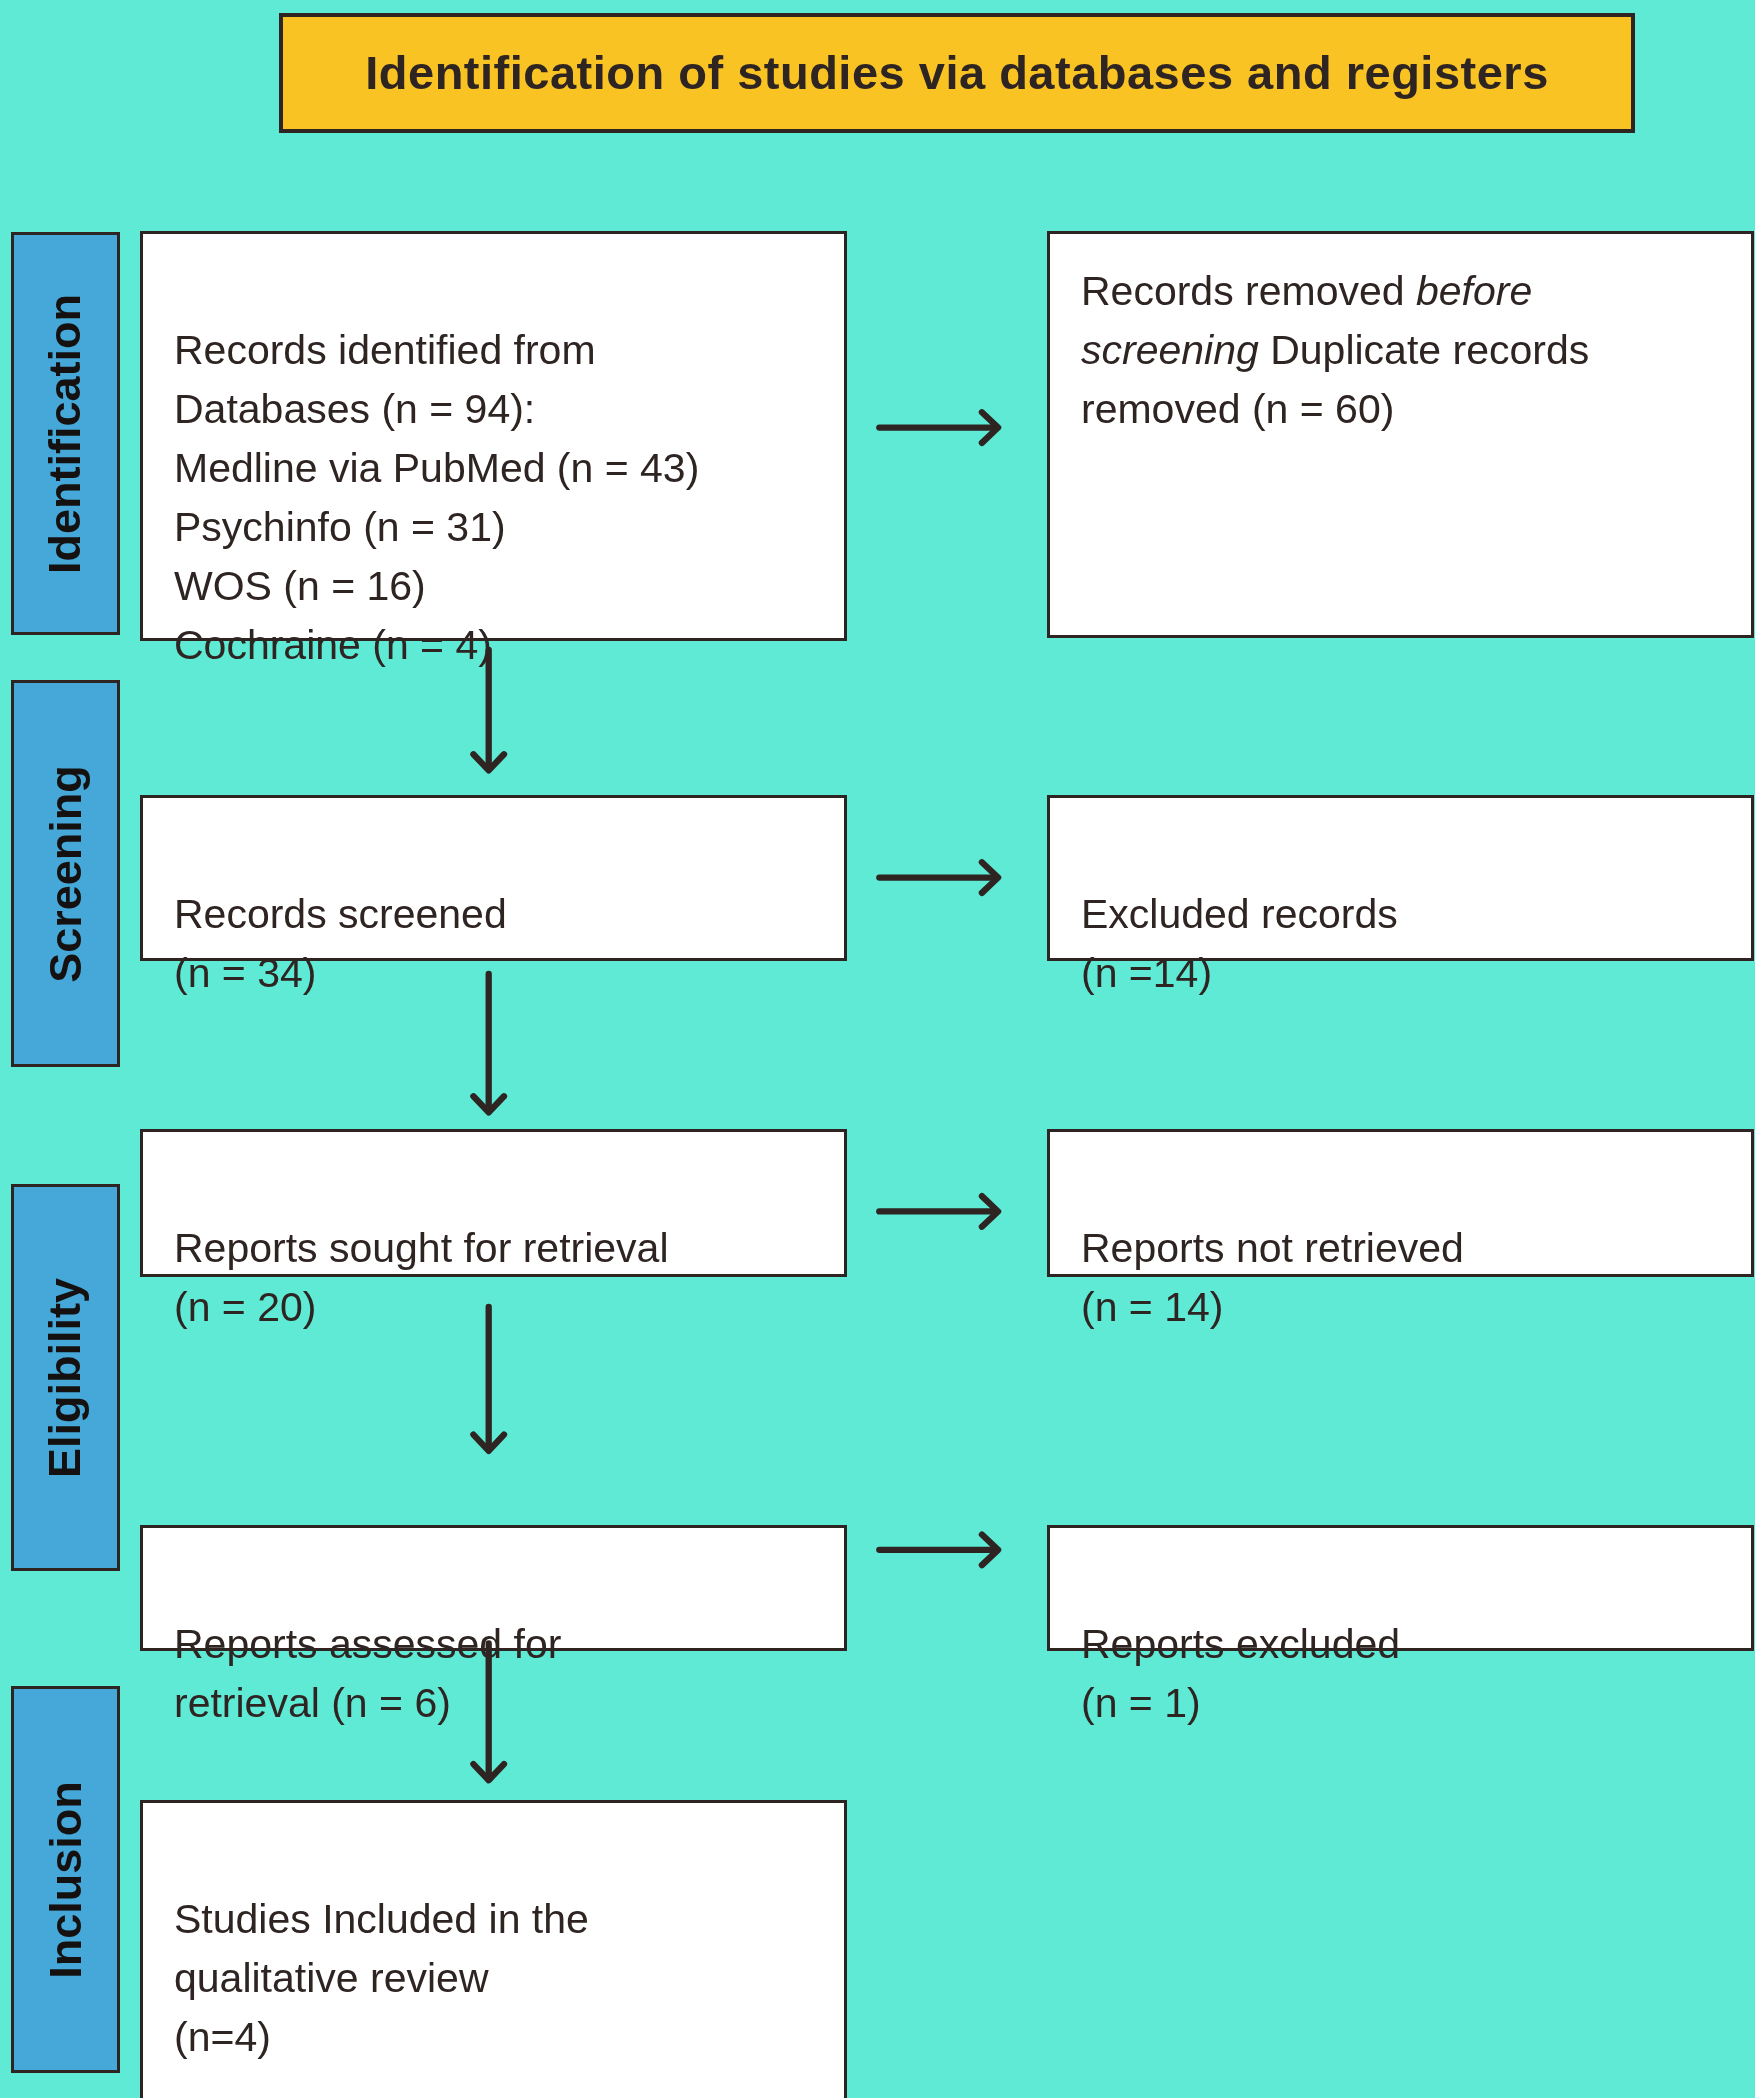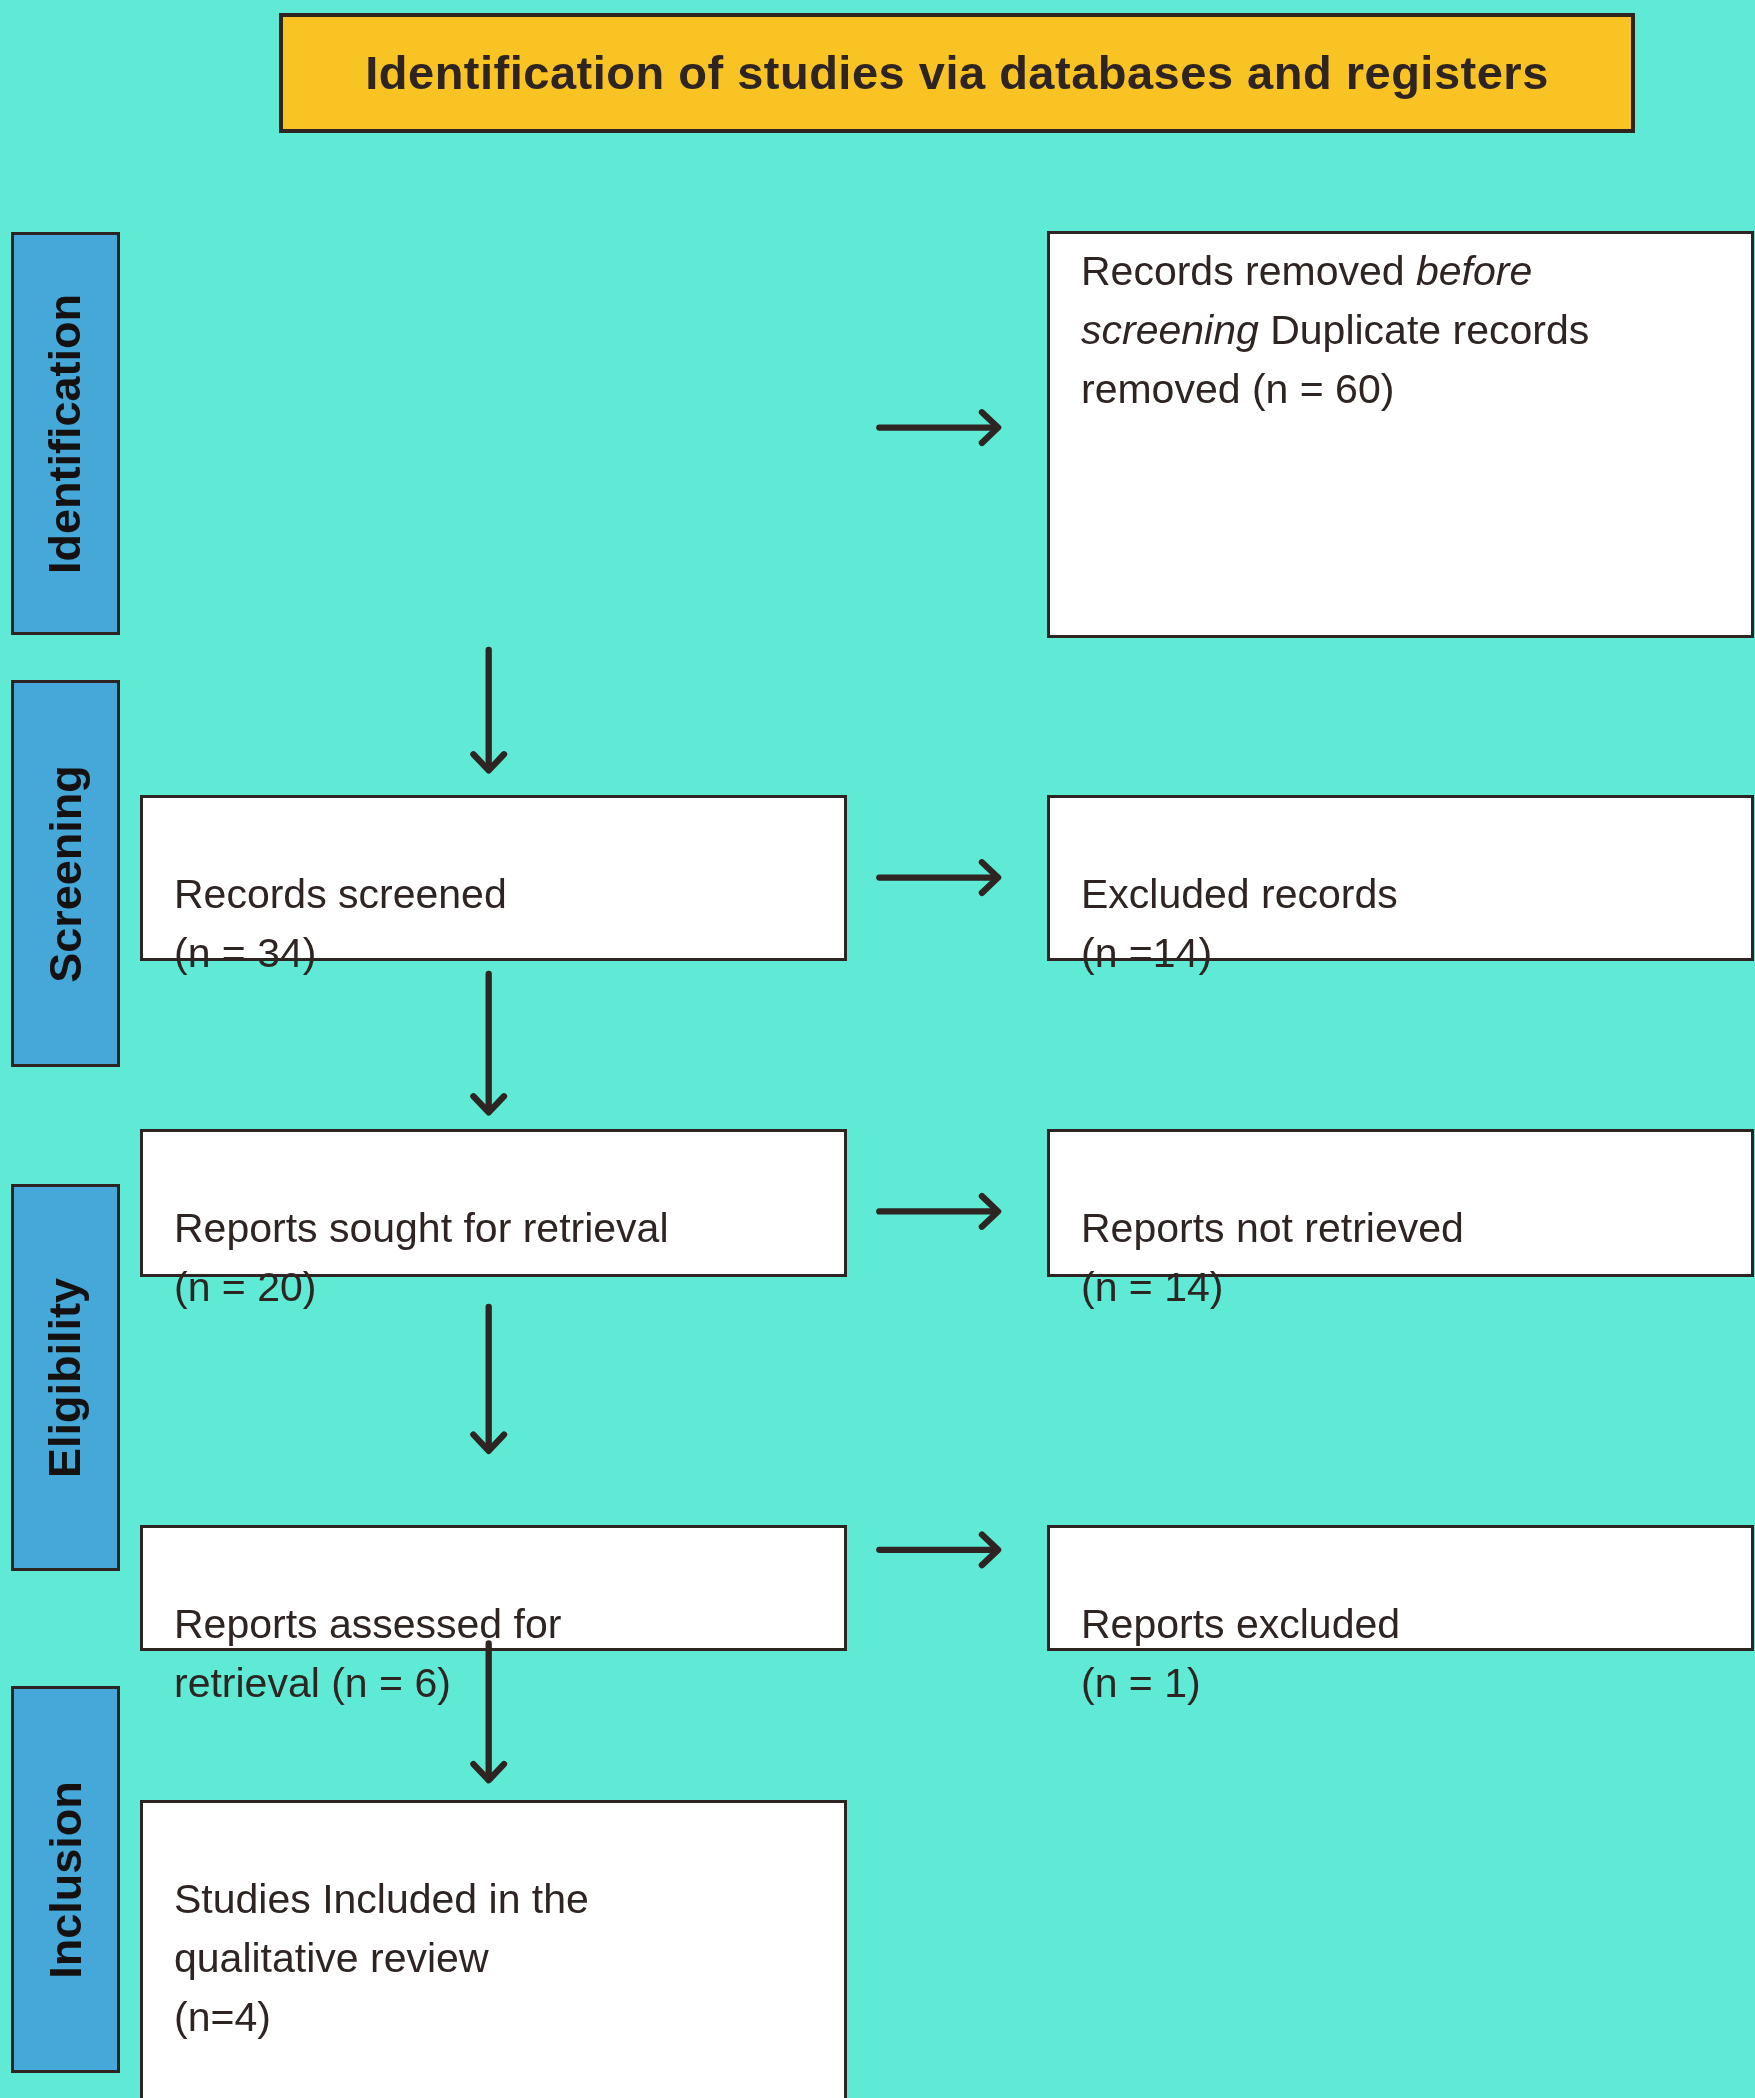--- a/index.html
+++ b/index.html
@@ -44,21 +44,21 @@
   .stage-eligibility    { top: 1184px; height: 387px; }
   .stage-inclusion      { top: 1686px; height: 387px; }
 
   .box {
     position: absolute;
     border: 3.6px solid var(--line, #2E2523);
     box-sizing: border-box;
     background: #ffffff;
     font-size: 41px;
     line-height: 59px;
-    padding: 8px 31px;
+    padding: 28px 31px;
     white-space: pre-line;
   }
   .box.rich { white-space: normal; }
   .col-left  { left: 140px;  width: 707px; }
   .col-right { left: 1047px; width: 707px; }
 
   .row1 { top: 231px;  height: 410px; }
   .row1r{ top: 231px;  height: 407px; }
   .row2 { top: 795px;  height: 166px; }
   .row3 { top: 1129px; height: 148px; }
@@ -96,20 +96,28 @@
   <div class="stage stage-screening">
     <span class="stage-label">Screening</span>
   </div>
   <div class="stage stage-eligibility">
     <span class="stage-label">Eligibility</span>
   </div>
   <div class="stage stage-inclusion">
     <span class="stage-label">Inclusion</span>
   </div>
 
+  <div class="box col-left row1">
+    <span>Records identified from
+Databases (n = 94):
+Medline via PubMed (n = 43)
+Psychinfo (n = 31)
+WOS (n = 16)
+Cochraine (n = 4)</span>
+  </div>
 
   <div class="box rich col-right row1r">
     <span>Records removed </span><span class="italic">before screening</span><span> Duplicate records removed (n = 60)</span>
   </div>
 
   <div class="box col-left row2">
     <span>Records screened
 (n = 34)</span>
   </div>
 

